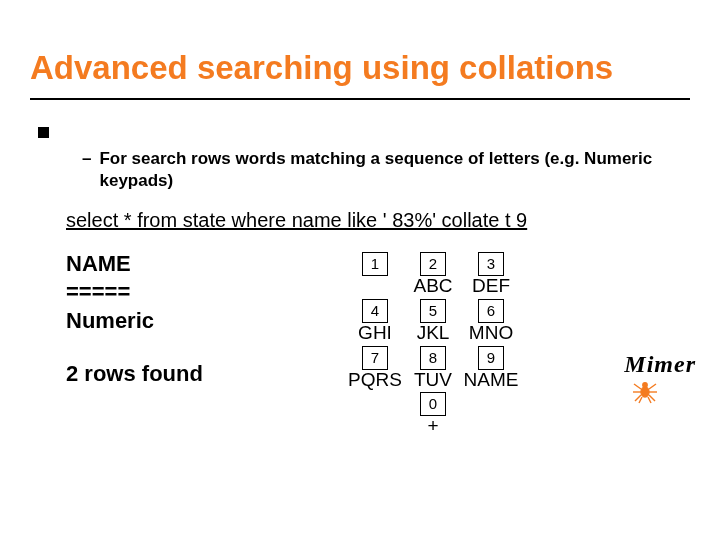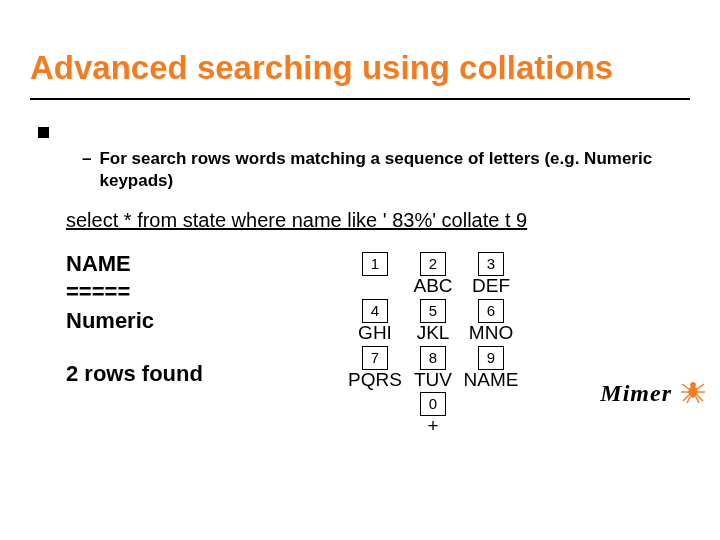--- a/index.html
+++ b/index.html
@@ -100,24 +100,25 @@
     text-align: center;
     font-size: 15px;
   }
   .key-letters {
     font-size: 19px;
     line-height: 1.1;
     min-height: 17px;
   }
   .logo {
     position: absolute;
-    right: 12px;
+    right: 24px;
     bottom: 20px;
     display: flex;
-    align-items: center;
+    align-items: flex-start;
+    flex-direction: column;
   }
   .logo-text {
     font-family: "Times New Roman", serif;
     font-style: italic;
     font-size: 24px;
     font-weight: bold;
     letter-spacing: 1px;
     color: #000;
   }
   .logo-spider {

